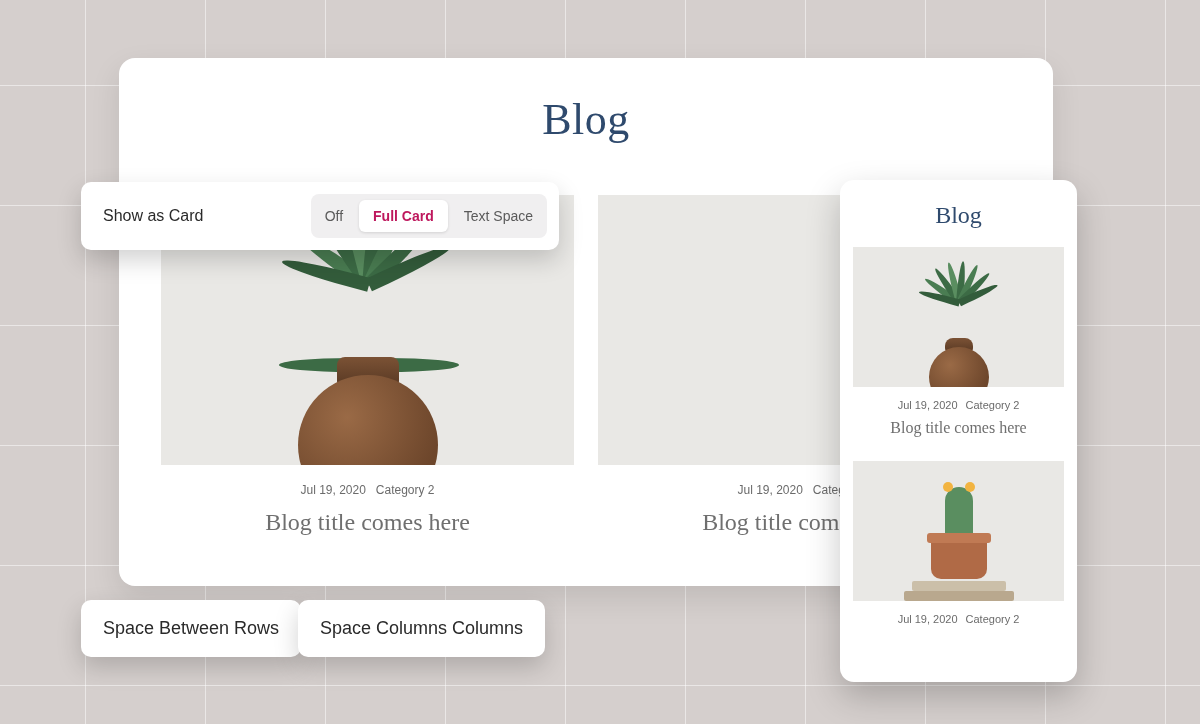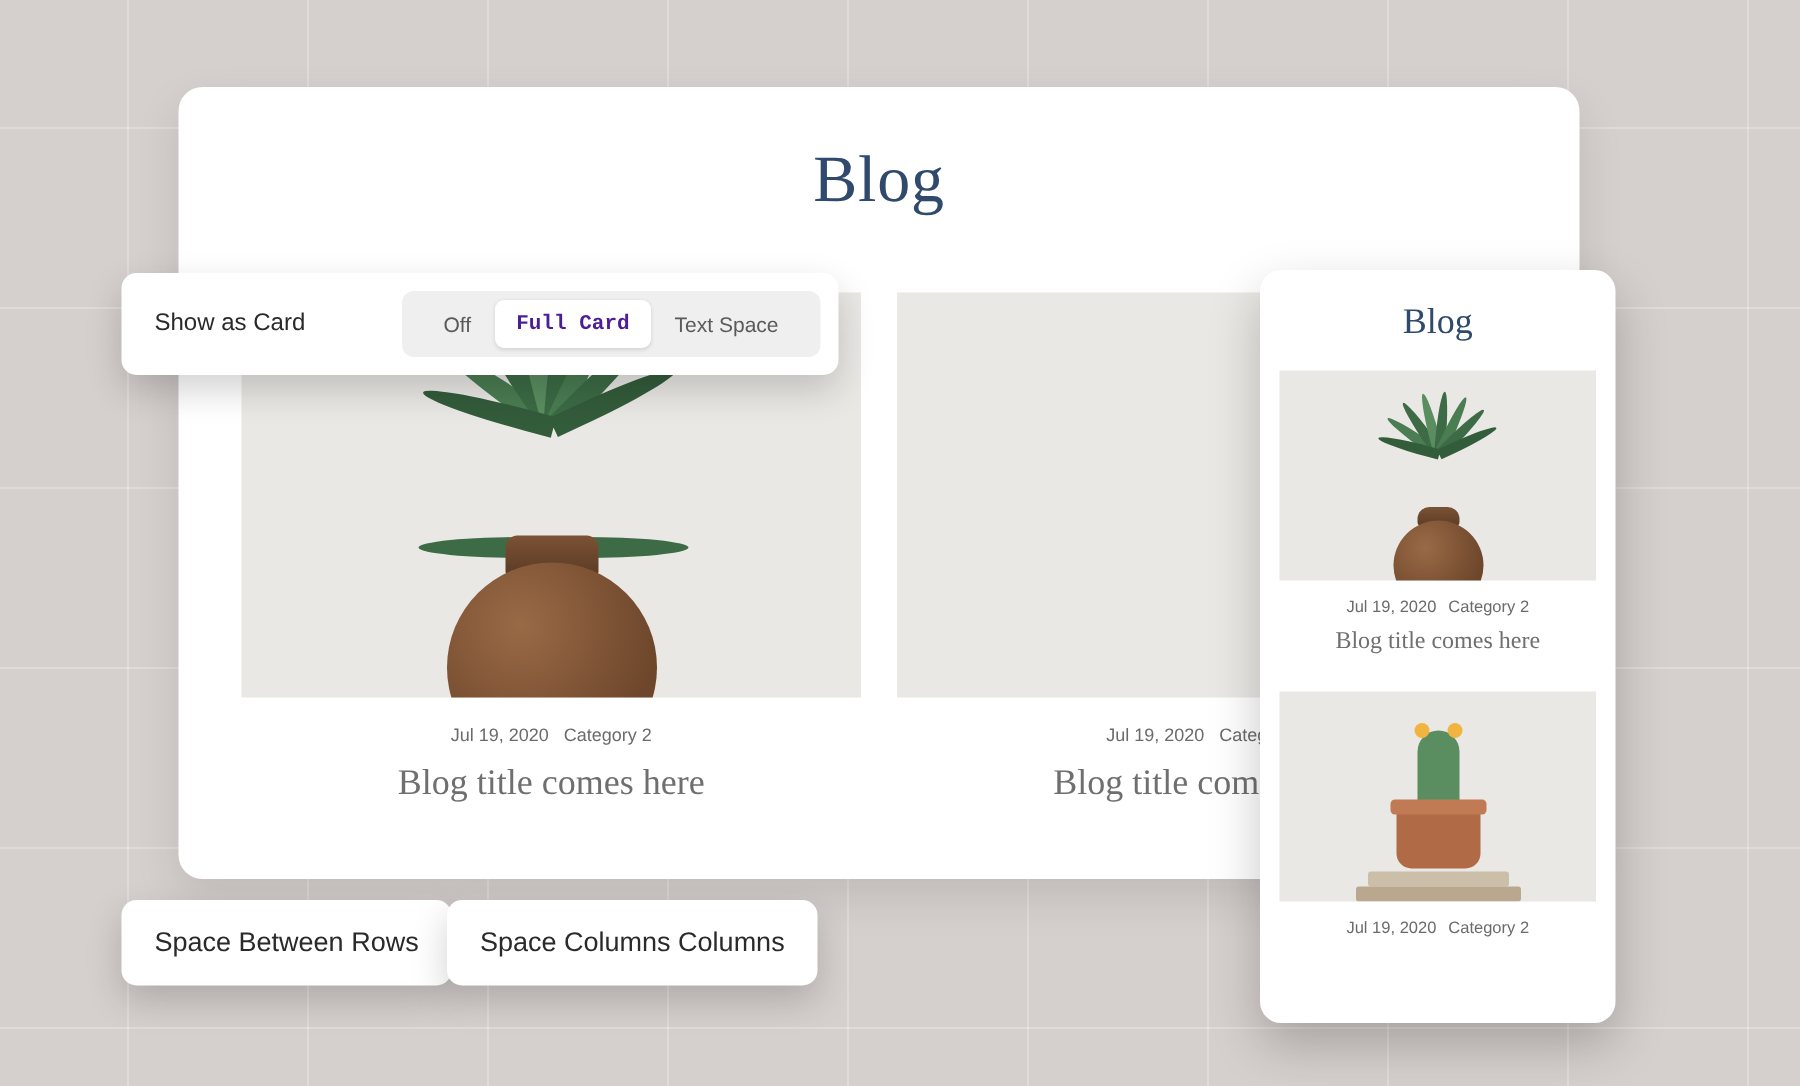--- a/index.html
+++ b/index.html
@@ -153,39 +153,38 @@
   }
   .card-toolbar-label {
     font-size: 16px;
     color: #2a2a2a;
   }
   .segmented {
     display: flex;
     align-items: center;
     background: #f0eff0;
     border-radius: 8px;
-    padding: 14px;
+    padding: 0;
     gap: 2px;
     height: 44px;
     margin-left: 25px;
   }
   .seg-btn {
     padding: 8px 14px;
     font-size: 14px;
     color: #5a5a5a;
     border-radius: 6px;
     cursor: pointer;
     white-space: nowrap;
   }
   .seg-btn.active {
     background: #fff;
-    color: #4c1d95;
+    color: #be185d;
     font-weight: 600;
     box-shadow: 0 1px 3px rgba(0,0,0,0.12);
-    font-family: Liberation Mono, monospace;
   }
 
   
   .chip {
     position: absolute;
     top: 600px;
     background: #fff;
     border-radius: 10px;
     box-shadow: 0 10px 24px rgba(0,0,0,0.18);
     padding: 18px 22px;

